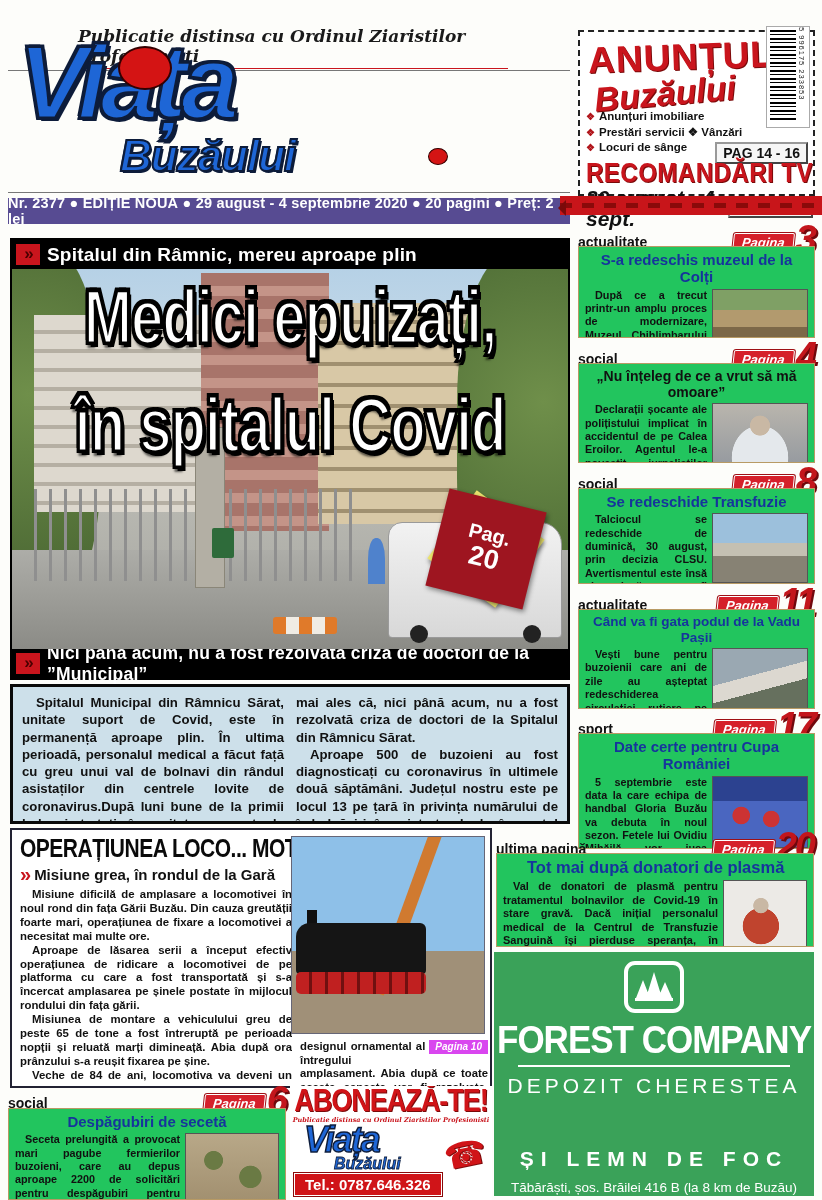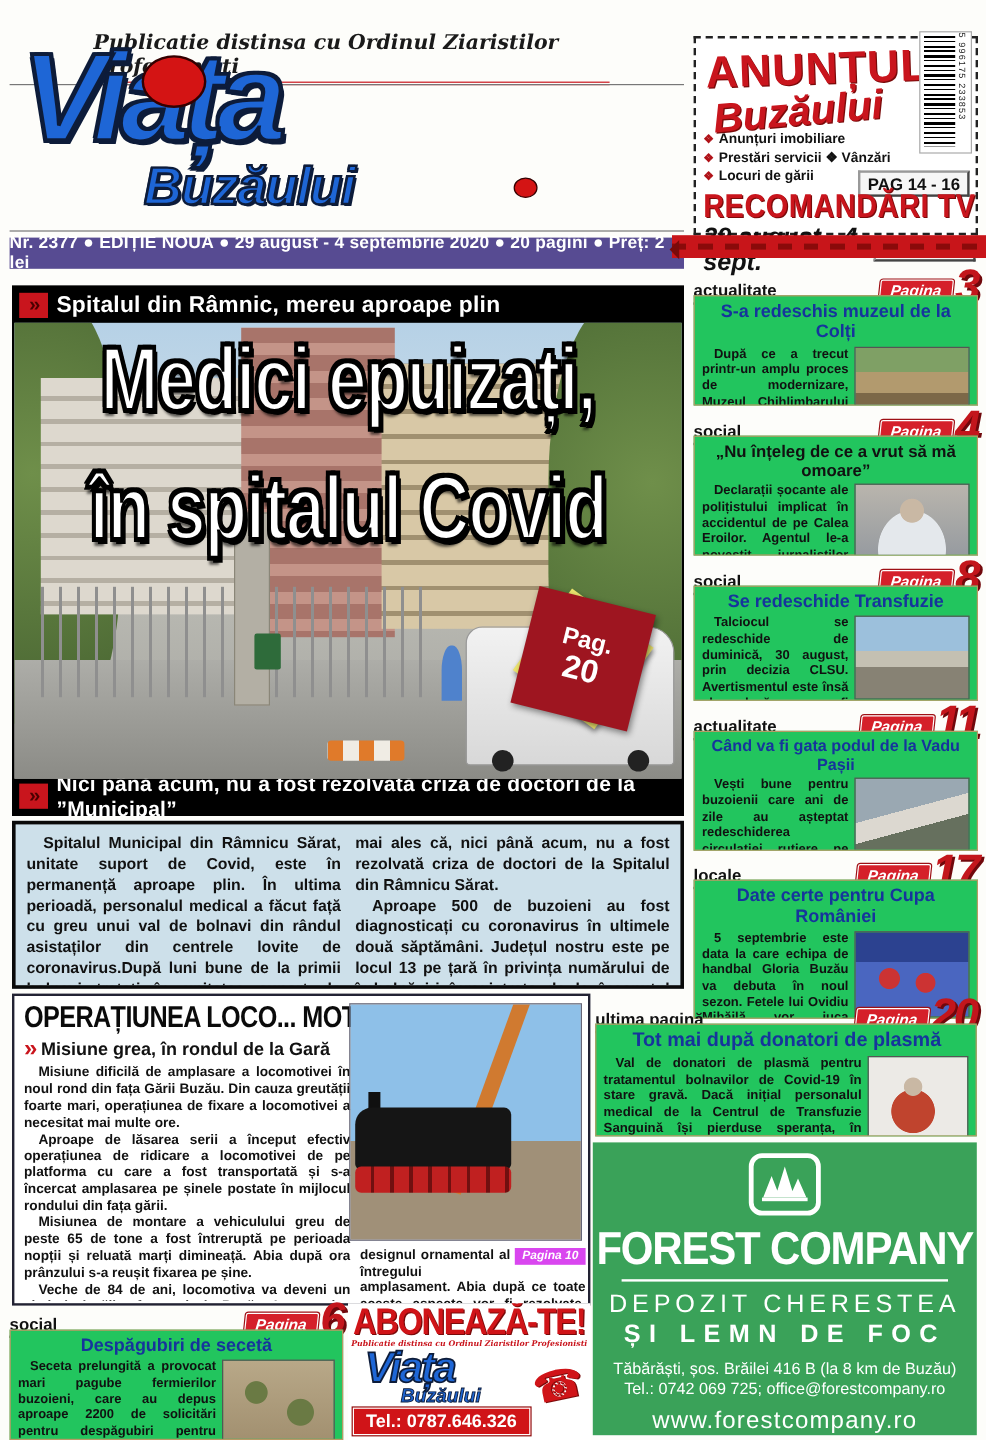--- a/index.html
+++ b/index.html
@@ -188,21 +188,21 @@
   .sub-tel{position:absolute;left:4px;bottom:4px;background:#d01418;color:#fff;font-weight:900;
            font-size:15px;padding:2px 10px;border:1px solid #fff;box-shadow:0 0 0 1px #8a0a0a;}
 
   .forest{position:absolute;left:494px;top:952px;width:320px;height:244px;background:#3aa259;
           color:#fff;text-align:center;box-sizing:border-box;padding-top:8px;}
   .f-icon{margin:0 auto;}
   .f-name{font-size:35px;font-weight:900;letter-spacing:-1px;line-height:1;margin-top:4px;
           transform:scaleY(1.1);}
   .f-rule{width:272px;border-top:2px solid #fff;margin:8px auto 6px;}
   .f-l1{font-size:21px;font-weight:400;letter-spacing:4px;line-height:1.2;}
-  .f-l2{font-size:21px;font-weight:800;letter-spacing:7px;line-height:1.2;}
+  .f-l2{font-size:21px;font-weight:800;letter-spacing:7px;line-height:1.2;margin-top:48px;}
   .f-addr{font-size:13.5px;margin-top:9px;}
   .f-contact{font-size:13.5px;margin-top:2px;}
   .f-web{font-size:20px;margin-top:8px;letter-spacing:1px;}
 </style>
 </head>
 <body>
 
 <div class="page">
 
   <div class="tagline">Publicatie distinsa cu Ordinul Ziaristilor Profesionisti</div>
@@ -212,21 +212,21 @@
   <div class="logo-sub">Buzăului</div>
   <div class="logo-sub-dot"></div>
   <div class="hline" style="top:192px;"></div>
   <div class="issue-bar">Nr. 2377  ●  EDIȚIE NOUĂ  ●  29 august - 4 septembrie 2020  ●  20 pagini  ●  Preț: 2 lei</div>
 
   <div class="anuntul">
     <div class="an-t1">ANUNȚUL</div>
     <div class="an-t2">Buzăului</div>
     <div class="an-item"><span class="dia">❖</span><span>Anunțuri imobiliare</span></div>
     <div class="an-item"><span class="dia">❖</span><span>Prestări servicii ❖ Vânzări</span></div>
-    <div class="an-item"><span class="dia">❖</span><span>Locuri de gării</span></div>
+    <div class="an-item"><span class="dia">❖</span><span>Locuri de sânge</span></div>
     <div class="an-badge b1">PAG 14 - 16</div>
     <div class="an-tv">RECOMANDĂRI TV</div>
     <div class="an-dates-row">
       <span class="an-dates">29 august - 4 sept.</span>
       <span class="an-badge b2">PAG 18 - 19</span>
     </div>
     <div class="barcode">
       <div class="bars"></div>
       <div class="bc-num">5 996175 233853</div>
     </div>
@@ -336,21 +336,21 @@
     <div class="t-title" style="font-size:13.5px;">Când va fi gata podul de la Vadu Pașii</div>
     <div class="t-row">
       <div class="t-text">
           <p>Vești bune pentru buzoienii care ani de zile au așteptat redeschiderea circulației rutiere pe podul de la Vadu Pașii. Președintele CJ Buzău, Petre Emanoil Neagu a anunțat...</p>
         </div>
       <div class="thumb thumb-bridge" style="width:94px;height:72px;"></div>
     </div>
   </div>
 
   <div class="teaser-head" style="left:578px;top:712px;">
-    <span class="t-cat">locale</span>
+    <span class="t-cat">sport</span>
     <span class="badge">Pagina</span>
     <span class="pagenum">17</span>
   </div>
   <div class="t-box" style="left:578px;top:733px;height:116px;">
     <div class="t-title">Date certe pentru Cupa României</div>
     <div class="t-row">
       <div class="t-text">
           <p>5 septembrie este data la care echipa de handbal Gloria Buzău va debuta în noul sezon. Fetele lui Ovidiu Mihăilă vor juca semifinala de Cupa României, în Sala Polivalentă din București.</p>
         </div>
       <div class="thumb thumb-handball" style="width:94px;height:70px;"></div>

